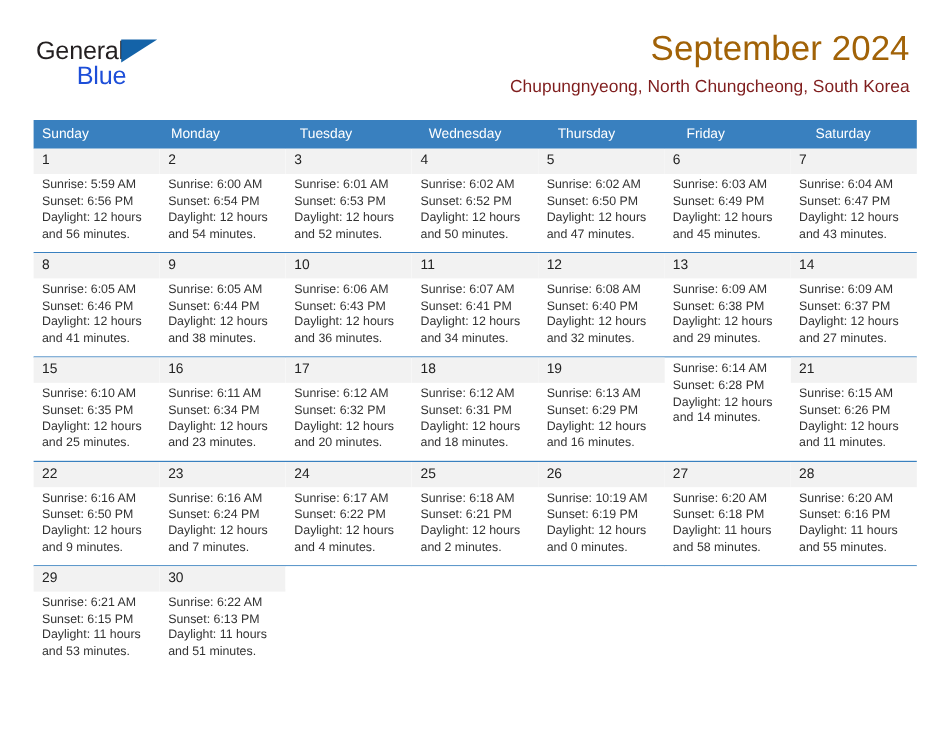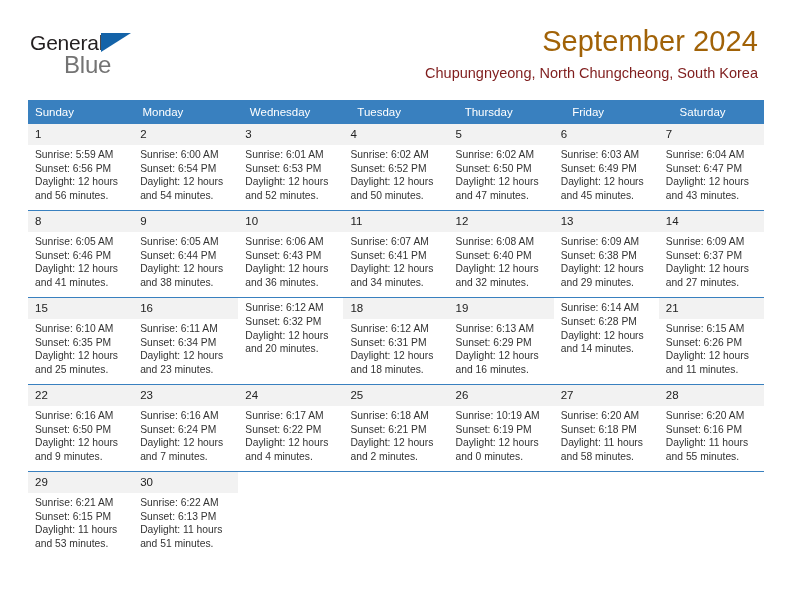--- a/index.html
+++ b/index.html
@@ -39,22 +39,22 @@
     user-select: none;
   }
   .brand-row1 {
     font-size: 21px;
     color: #231f20;
     letter-spacing: -0.2px;
     display: block;
     height: 22px;
   }
   .brand-row2 {
-    font-size: 24px;
-    color: #737373;
+    font-size: 21px;
+    color: #1d4ed8;
     letter-spacing: -0.2px;
     display: block;
     margin-left: 34px;
     margin-top: -1px;
   }
   .brand-tri {
     position: absolute;
     left: 71px;
     top: 7px;
     width: 0;
@@ -153,22 +153,22 @@
       <h1 class="cal-title">September 2024</h1>
       <p class="cal-subtitle">Chupungnyeong, North Chungcheong, South Korea</p>
     </div>
 
   </div>
 
   <div class="calendar">
     <div class="weekdays">
         <div class="weekday">Sunday</div>
         <div class="weekday">Monday</div>
+        <div class="weekday">Tuesday</div>
         <div class="weekday">Wednesday</div>
-        <div class="weekday">Tuesday</div>
         <div class="weekday">Thursday</div>
         <div class="weekday">Friday</div>
         <div class="weekday">Saturday</div>
       </div>
     <div id="weeks-container">
         <div class="week">
           <div class="day">
             <div class="day-num">1</div>
             <div class="day-info">
               <div>Sunrise: 5:59 AM</div>
@@ -310,20 +310,21 @@
           <div class="day">
             <div class="day-num">16</div>
             <div class="day-info">
               <div>Sunrise: 6:11 AM</div>
               <div>Sunset: 6:34 PM</div>
               <div>Daylight: 12 hours</div>
               <div>and 23 minutes.</div>
             </div>
           </div>
           <div class="day">
+            <div class="day-num">17</div>
             <div class="day-info">
               <div>Sunrise: 6:12 AM</div>
               <div>Sunset: 6:32 PM</div>
               <div>Daylight: 12 hours</div>
               <div>and 20 minutes.</div>
             </div>
           </div>
           <div class="day">
             <div class="day-num">18</div>
             <div class="day-info">

